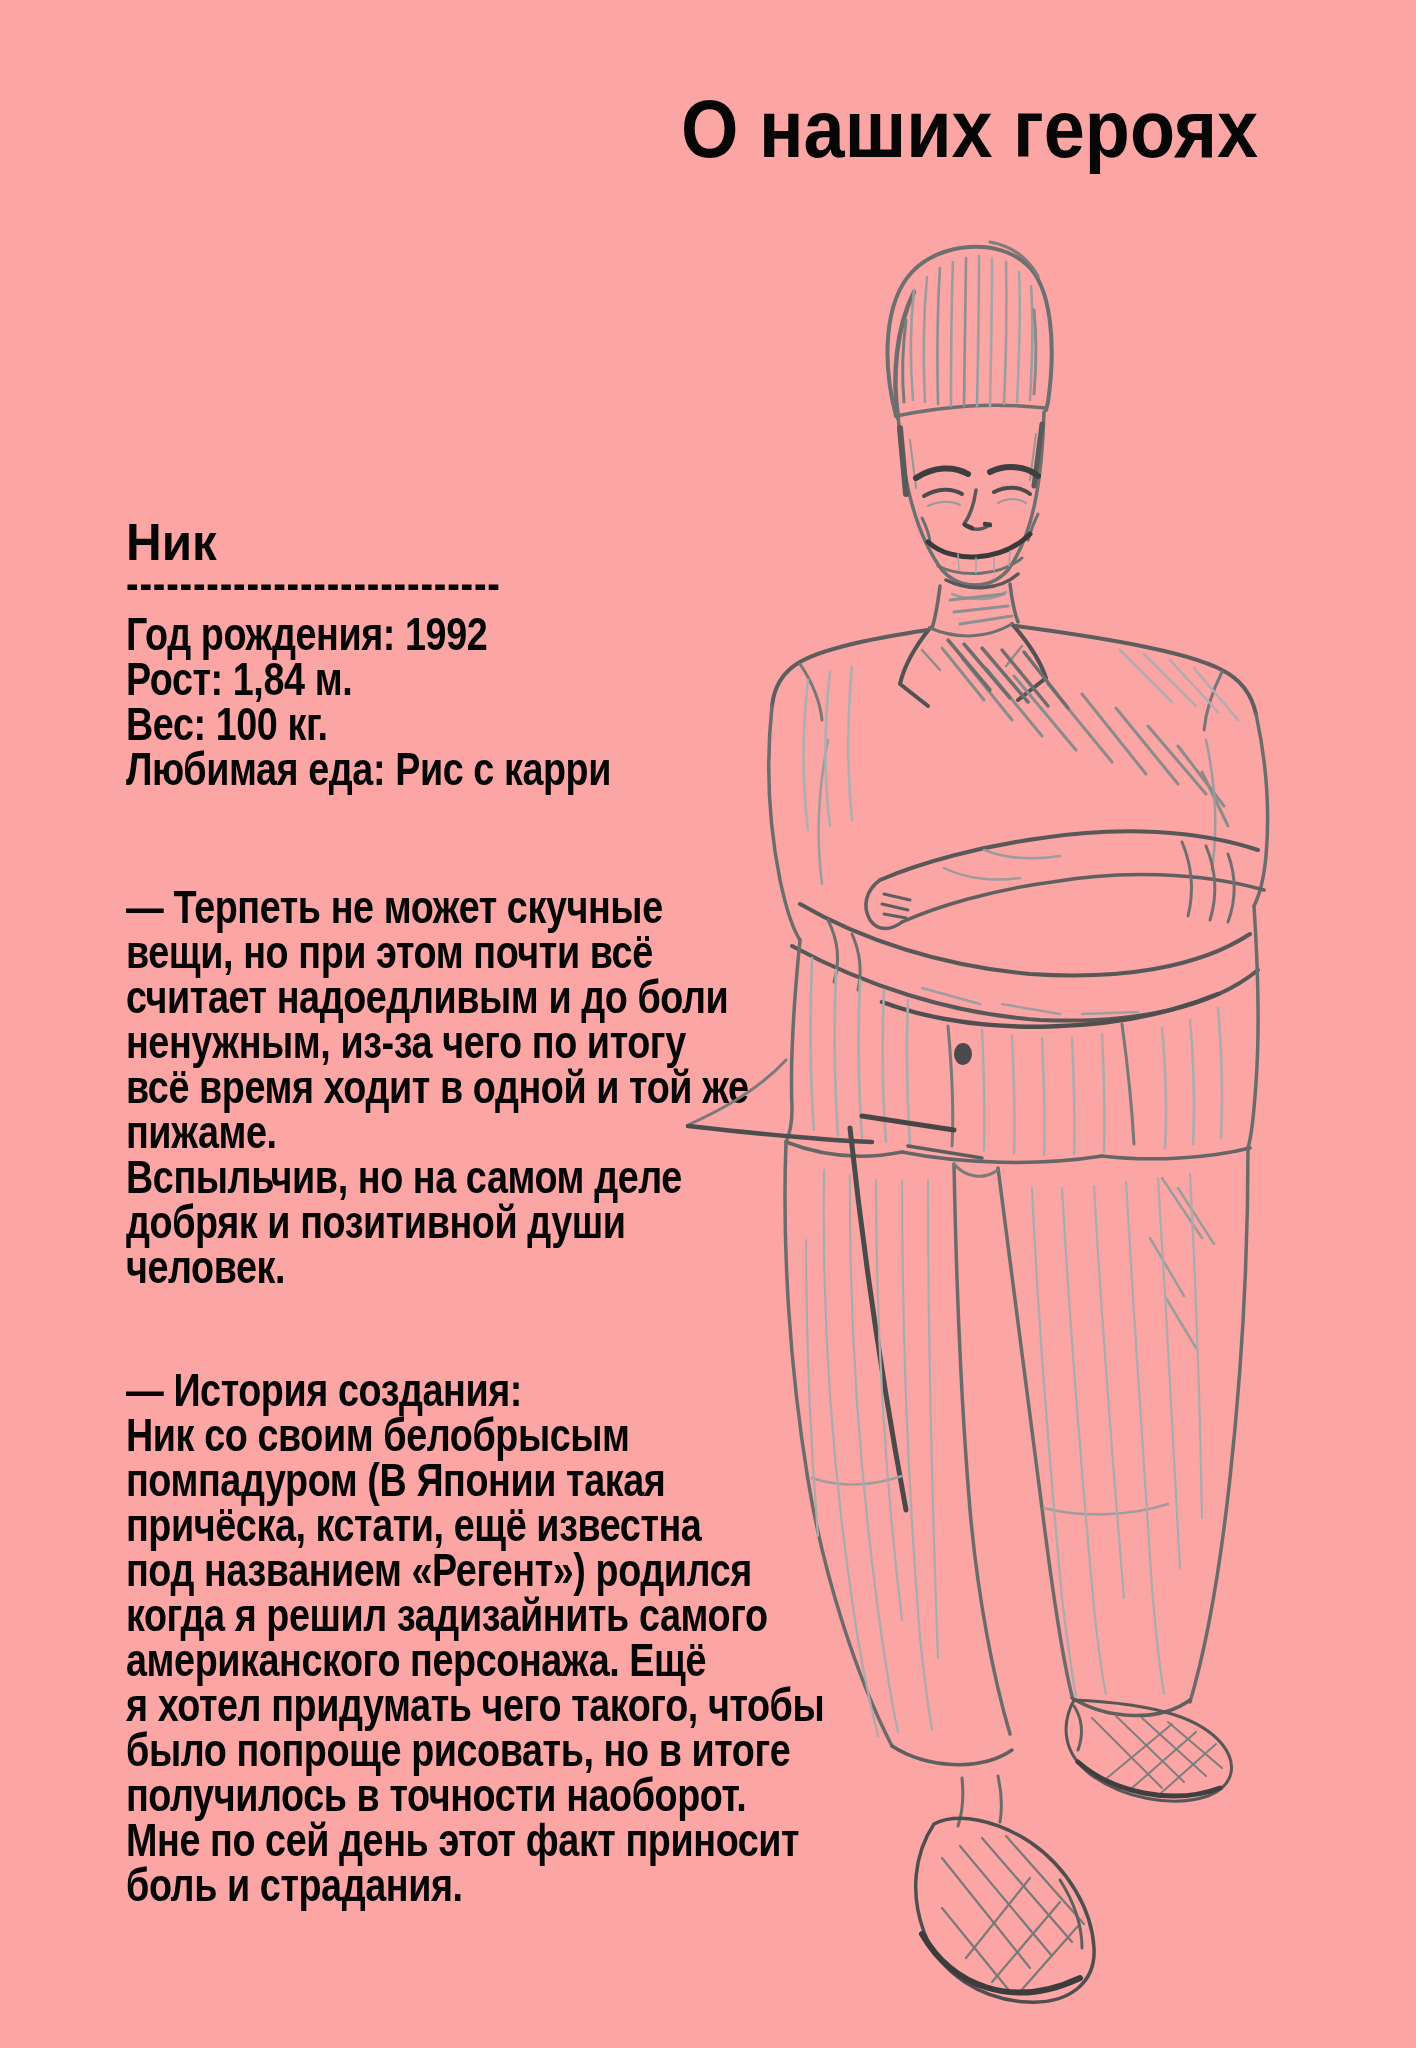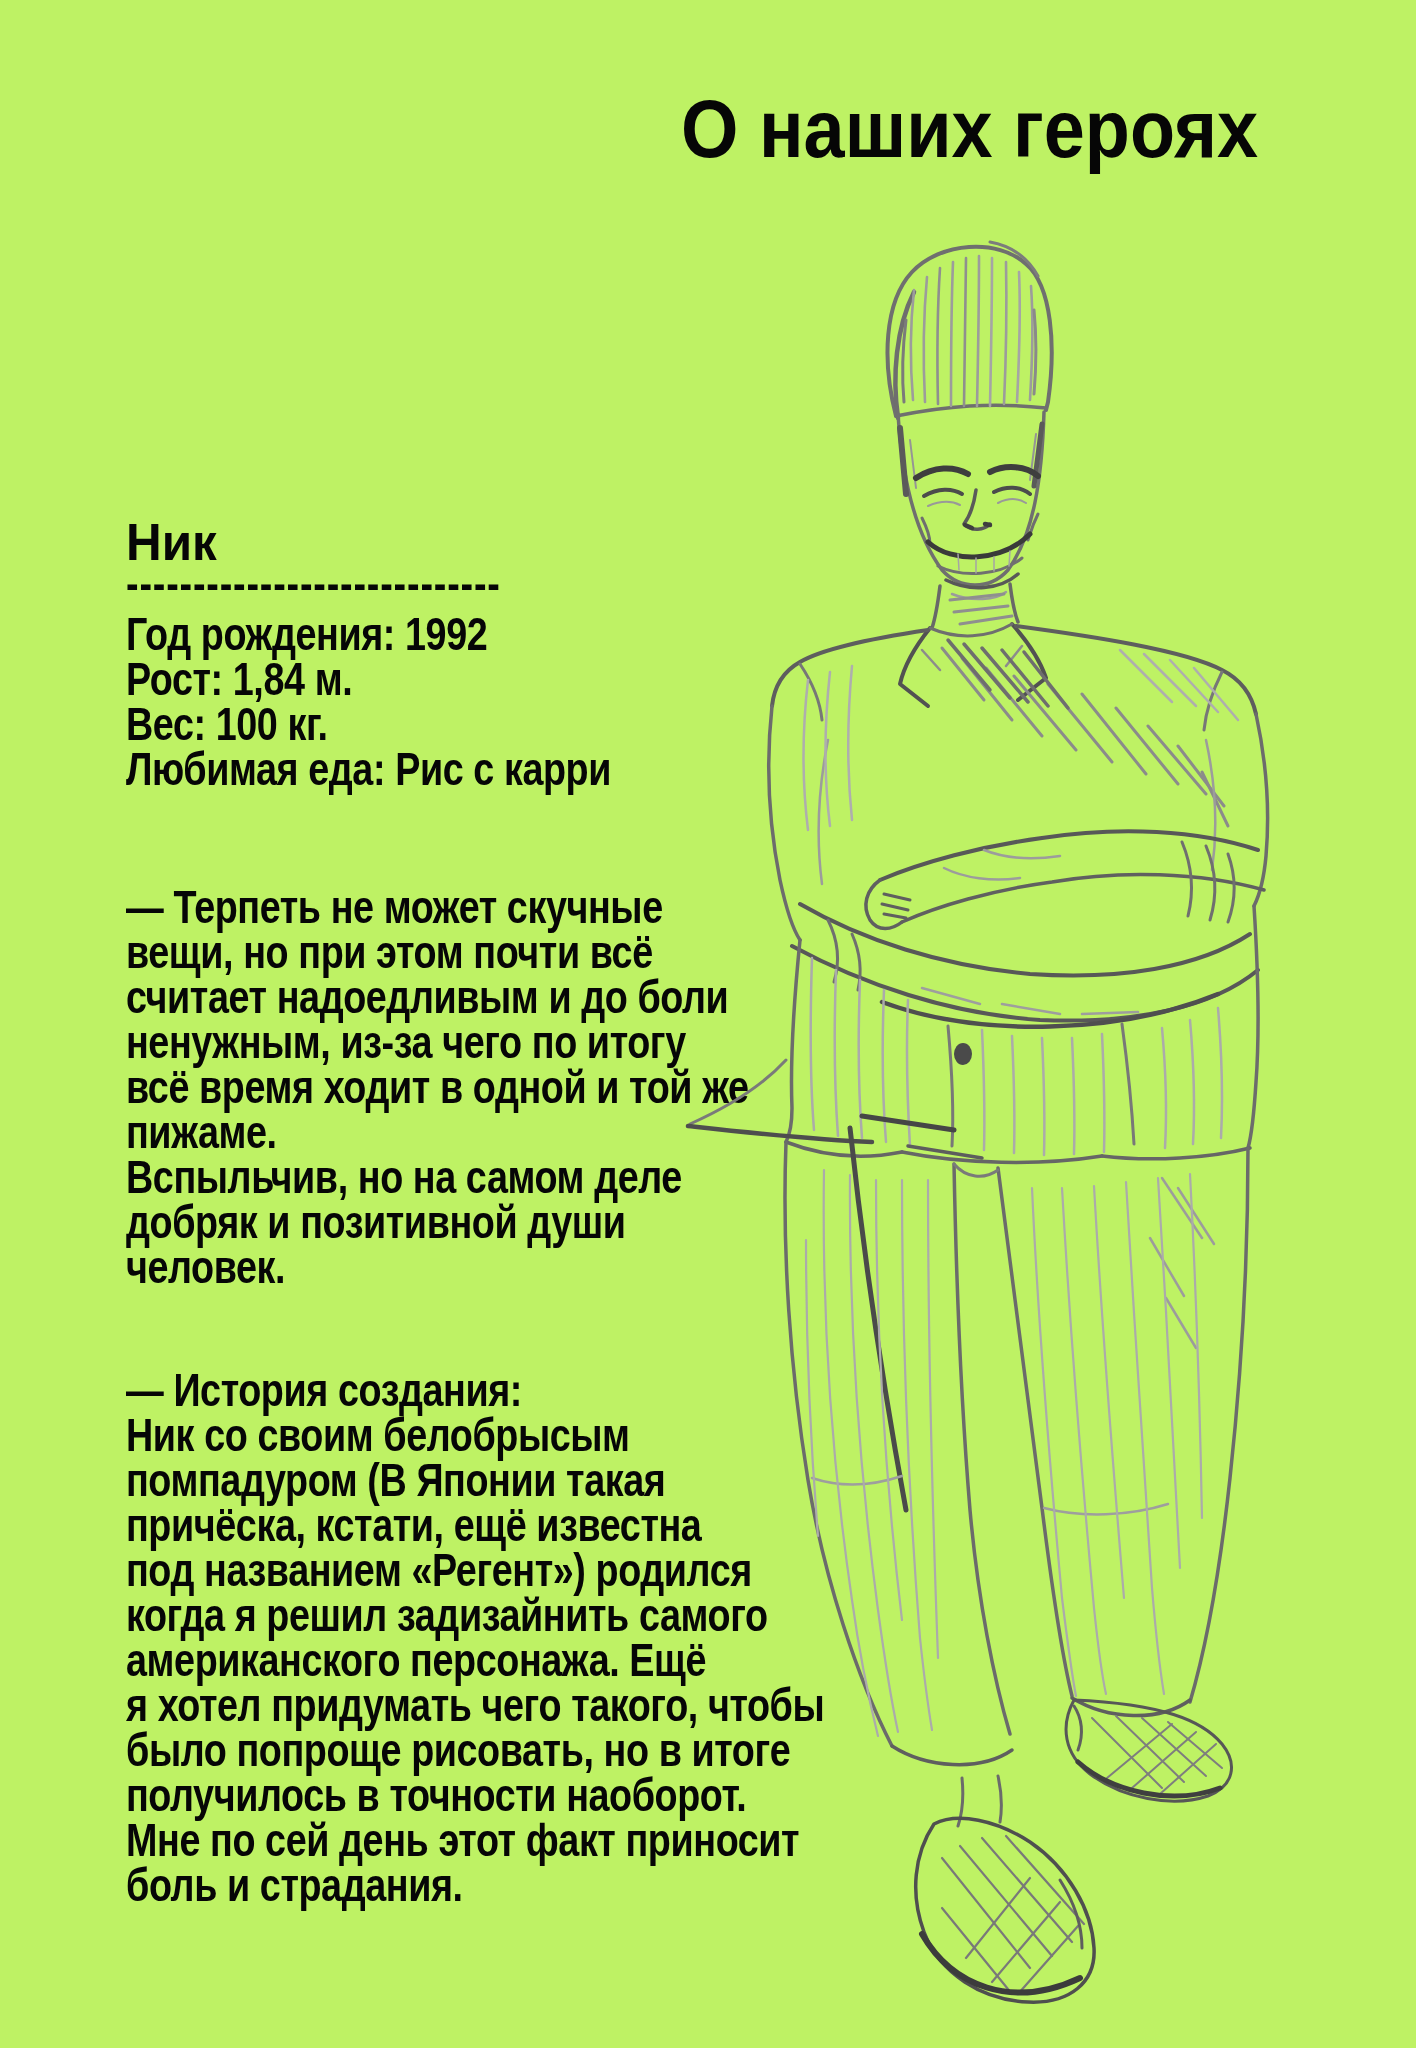--- a/index.html
+++ b/index.html
@@ -1,20 +1,20 @@
 <!DOCTYPE html>
 <html><head>
 <meta charset="utf-8">
 <style>
   html,body{margin:0;padding:0;}
   body{
     width:1416px;height:2048px;background:#ffffff;position:relative;overflow:hidden;
     font-family:"Liberation Sans", sans-serif;color:#060606;
   }
-  .page{position:absolute;inset:0;background:#bef264;}
+  .page{position:absolute;inset:0;background:#fca5a5;}
   .title{
     position:absolute;top:82px;right:158px;
     font-size:82px;font-weight:700;white-space:nowrap;
     transform:scaleX(0.9);transform-origin:100% 0;letter-spacing:0px;
   }
   .textcol{position:absolute;left:126px;font-weight:700;transform:scaleX(0.82);transform-origin:0 0;}
   .char-name{top:512px;font-size:52px;transform:scaleX(0.95);white-space:nowrap;}
   .divider{top:556px;font-size:46px;letter-spacing:1px;white-space:nowrap;}
   .stats{top:612px;}
   .para1{top:885px;}

